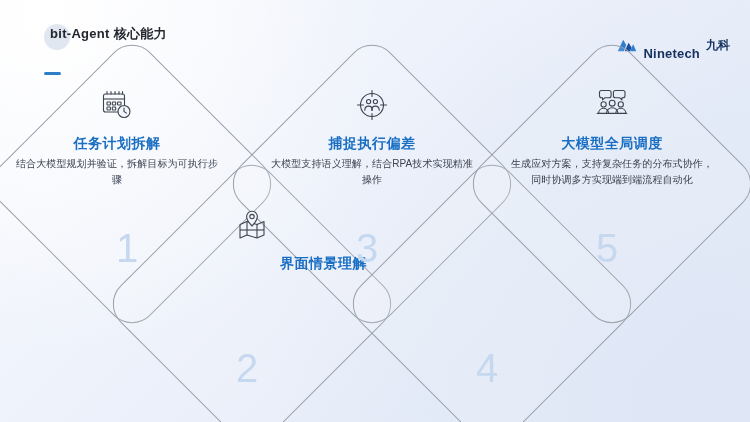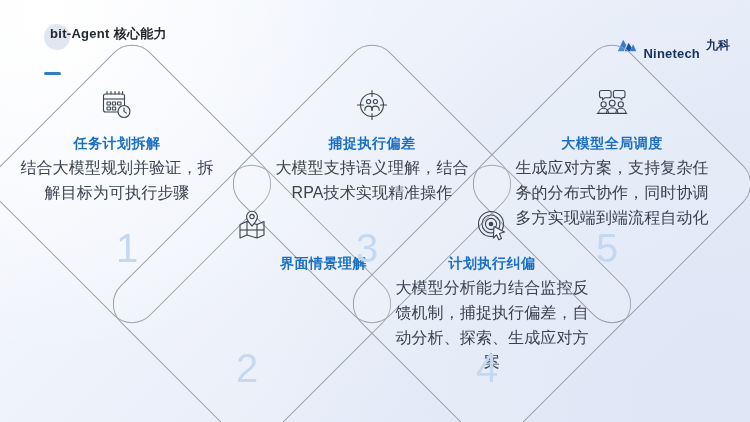--- a/index.html
+++ b/index.html
@@ -68,21 +68,21 @@
   .card-icon {
     height:40px; display:flex; align-items:center; justify-content:center;
     margin-bottom:10px;
   }
   .card-icon svg { display:block; }
   .card-title {
     font-size:14px; font-weight:700; color:#1a6fc4;
     letter-spacing:.5px; margin-bottom:3px;
   }
   .card-desc {
-    font-size:16px; line-height:1.55; color:#3b4250;
+    font-size:10px; line-height:1.55; color:#3b4250;
     padding:0 14px; letter-spacing:.1px;
   }
 
   
   .num {
     position:absolute; font-size:40px; font-weight:400;
     color:#c5d8f0; line-height:1; user-select:none;
   }
   .n1 { left:116px; top:168px; }
   .n2 { left:236px; top:288px; }
@@ -159,33 +159,20 @@
         <circle cx="13.6" cy="13.6" r="2.1"></circle>
         <circle cx="20.4" cy="13.6" r="2.1"></circle>
         <path d="M9.8 22.2c0-2.4 1.7-4.1 3.8-4.1s3.8 1.7 3.8 4.1" stroke-linecap="round"></path>
         <path d="M16.6 22.2c0-2.4 1.7-4.1 3.8-4.1s3.8 1.7 3.8 4.1" stroke-linecap="round"></path>
       </svg>
     </div>
     <div class="card-title">捕捉执行偏差</div>
     <div class="card-desc">大模型支持语义理解，结合RPA技术实现精准操作</div>
   </div>
 
-  <div class="card c4">
-    <div class="card-icon">
-      <svg width="34" height="34" viewBox="0 0 34 34" fill="none" stroke="#3c4450" stroke-width="1.1">
-        <circle cx="16" cy="16" r="12.5"></circle>
-        <circle cx="16" cy="16" r="9"></circle>
-        <circle cx="16" cy="16" r="5.6"></circle>
-        <circle cx="16" cy="16" r="2.3" fill="#3c4450" stroke="none"></circle>
-        <path d="M19 18.5 L29.5 24 L24.5 25.5 L26.5 30.5 L23.8 31.8 L21.6 26.8 L18.4 30 Z" fill="#f2f5fb" stroke-linejoin="round"></path>
-      </svg>
-    </div>
-    <div class="card-title">计划执行纠偏</div>
-    <div class="card-desc">大模型分析能力结合监控反馈机制，捕捉执行偏差，自动分析、探索、生成应对方案</div>
-  </div>
 
   <div class="card c5">
     <div class="card-icon">
       <svg width="36" height="34" viewBox="0 0 36 34" fill="none" stroke="#3c4450" stroke-width="1.1">
         <path d="M7.5 2.5h7.6c1.1 0 2 .9 2 2v3.2c0 1.1-.9 2-2 2h-4l-2.5 2.2V9.7h-1.1c-1.1 0-2-.9-2-2V4.5c0-1.1.9-2 2-2z" stroke-linejoin="round"></path>
         <path d="M21.4 2.5H29c1.1 0 2 .9 2 2v3.2c0 1.1-.9 2-2 2h-1.1v2.2l-2.5-2.2h-4c-1.1 0-2-.9-2-2V4.5c0-1.1.9-2 2-2z" stroke-linejoin="round"></path>
         <circle cx="9.6" cy="16.4" r="2.6"></circle>
         <circle cx="18.2" cy="15.2" r="2.9"></circle>
         <circle cx="26.8" cy="16.4" r="2.6"></circle>
         <path d="M4.6 25.4c0-2.9 2.2-5.1 5-5.1s5 2.2 5 5.1" stroke-linecap="round"></path>

